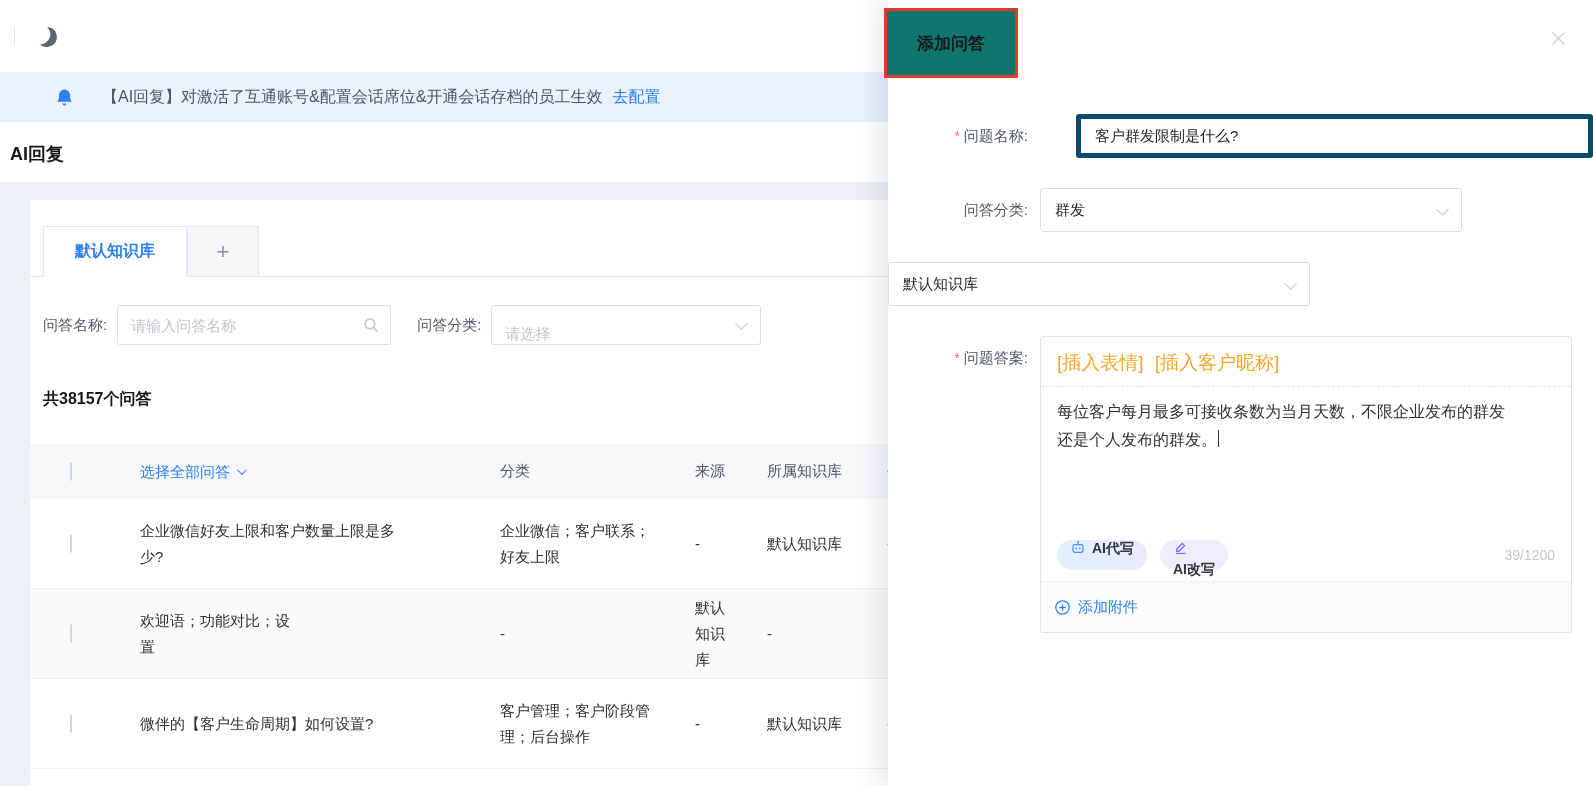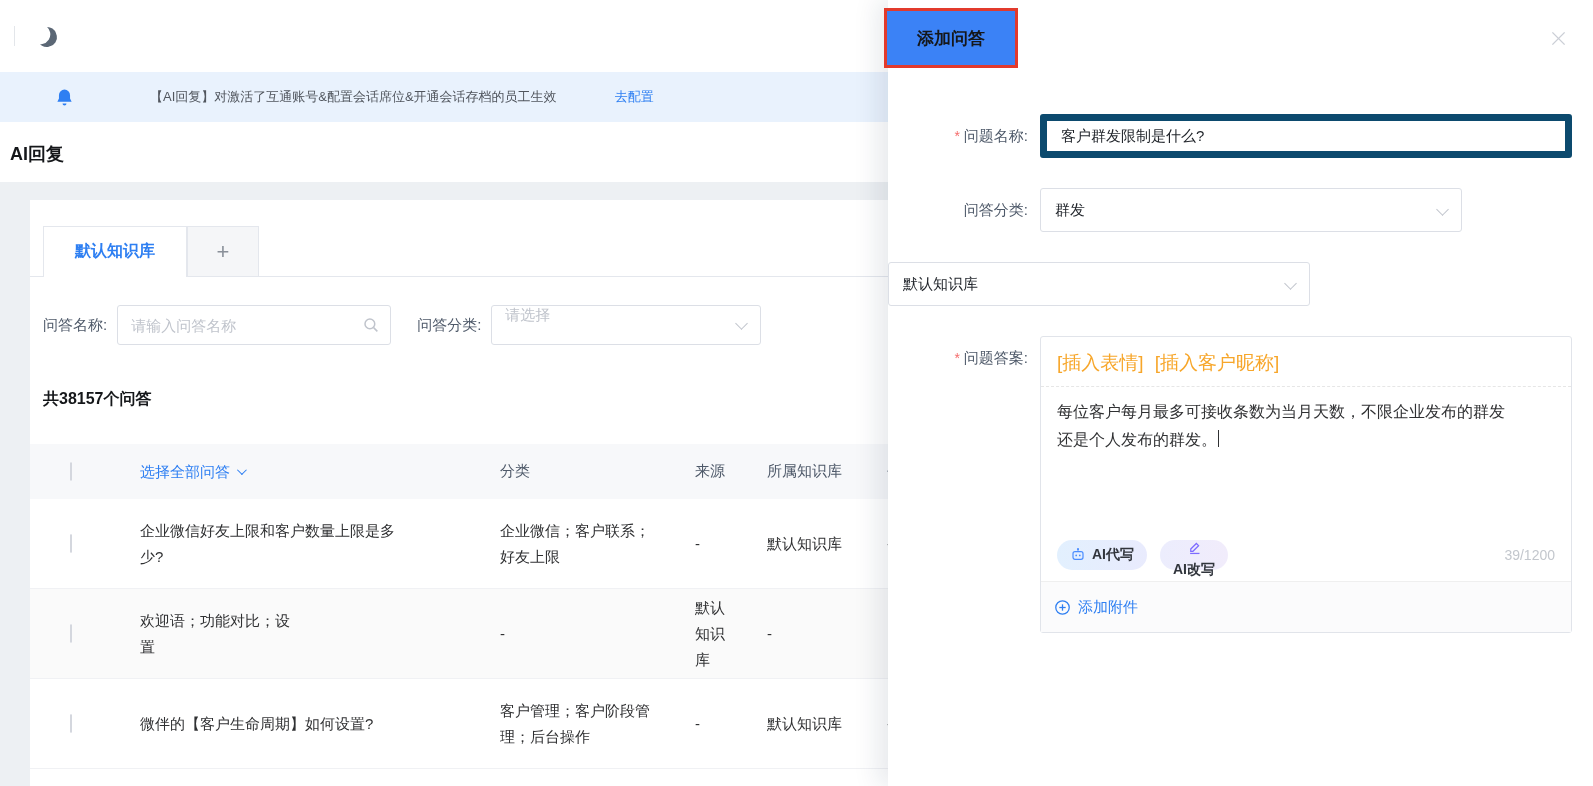--- a/index.html
+++ b/index.html
@@ -8,21 +8,21 @@
   .stage { position:relative; width:1593px; height:786px; background:#fff; overflow:hidden; }
 
   
   .topbar { position:absolute; left:0; top:0; right:0; height:72px; background:#fff; }
   .topbar .vdiv { position:absolute; left:14px; top:26px; width:1px; height:20px; background:#e3e6ea; }
   .moon { position:absolute; left:37px; top:27px; width:20px; height:20px; border-radius:50%;
           box-shadow:inset -6px -4px 0 0 #5b6775; transform:rotate(-12deg); cursor:pointer; }
 
   
   .banner { position:absolute; left:0; top:72px; right:0; height:50px; background:#e9f2fd;
-            display:flex; align-items:center; padding-left:55px; font-size:13px; color:#51565e;gap:48px; }
+            display:flex; align-items:center; padding-left:55px; font-size:16px; color:#51565e; }
   .banner .bell { margin-right:28px; display:flex; }
   .banner .golink { color:#2e7ff2; margin-left:10px; cursor:pointer; }
 
   
   .pagehead { position:absolute; left:0; top:122px; right:0; height:60px; background:#fff; }
   .pagehead h1 { font-size:18px; font-weight:700; color:#15171a; padding:20px 0 0 10px; }
 
   
   .workspace { position:absolute; left:0; top:182px; right:0; bottom:0; background:#edf0f3; }
   .card { position:absolute; left:30px; top:18px; right:30px; bottom:0; background:#fff; }
@@ -39,21 +39,21 @@
   .filters { display:flex; align-items:center; margin-top:28px; padding-left:13px; }
   .flt-label { font-size:15px; color:#4e5969; margin-right:10px; }
   .inputwrap { position:relative; width:274px;border-radius:12px; }
   .inputwrap input { width:100%; height:40px; border:1px solid #dcdfe6; border-radius:3px;
                      padding:0 36px 0 13px; font-size:15px; color:#1f2329; outline:none;
                      font-family:inherit; }
   .inputwrap input::placeholder { color:#c0c4cc; }
   .searchic { position:absolute; right:11px; top:11px; }
   .filters .gap { width:26px; }
   .selectbox { position:relative; height:40px; border:1px solid #dcdfe6; border-radius:3px;
-               display:flex; align-items:flex-start; padding:0 30px 8px 13px; font-size:15px; cursor:pointer; background:#fff; }
+               display:flex; align-items:flex-end; padding:0 30px 0 13px; font-size:15px; cursor:pointer; background:#fff; }
   .selectbox.placeholder { color:#c0c4cc; }
   .sel-cat { width:270px; }
   .chev { width:9px; height:9px; border-right:1.5px solid #c0c4cc; border-bottom:1.5px solid #c0c4cc;
           transform:rotate(45deg); position:absolute; right:14px; top:13px; }
 
   
   .summary { margin:44px 0 0 13px; font-size:16px; font-weight:700; color:#15171a; }
 
   
   .qtable { margin-top:34px; }
@@ -67,44 +67,44 @@
   .cell { padding-left:30px; line-height:26px; }
   .cell.qcell { padding-right:70px; }
   .cell.catcell { width:195px; padding-right:15px; }
   .checkbox { width:18px; height:18px; border:1px solid #d4d7de; border-radius:3px; background:#fff; cursor:pointer; }
   .colhead { padding-left:30px; white-space:nowrap; }
   .cell.qhead { padding-right:0; }
 
   
   .drawer { position:absolute; left:888px; top:0; width:705px; height:100%; background:#fff;
             box-shadow:-10px 0 24px rgba(15,35,64,.10); z-index:5; }
-  .anno-box { position:absolute; left:-4px; top:8px; width:134px; height:60px; border:3px solid #e23a2c;
-              display:flex; align-items:center; justify-content:center; background:#3b82f6; }
+  .anno-box { position:absolute; left:-4px; top:8px; width:134px; height:70px; border:3px solid #e23a2c;
+              display:flex; align-items:center; justify-content:center; background:#0f766e; }
   .anno-box .dtitle { font-size:17px; font-weight:700; color:#15171a; }
   .drawer-close { position:absolute; right:24px; top:28px; cursor:pointer; display:flex; }
 
   .dform { position:absolute; left:0; top:114px; right:0; }
   .frow { display:flex; margin-bottom:30px; }
   .flabel { flex:none; width:152px; text-align:right; padding-right:12px; font-size:15px; color:#4e5969; line-height:44px; white-space:nowrap; }
   .req { color:#f56c6c; margin-right:4px; font-size:14px; }
-  .tinput { width:532px; height:44px; border:7px solid #0c4a6e; border-radius:3px; padding:0 14px;
-            font-size:15px; color:#1f2329; outline:none; font-family:inherit; background:#fff; }
+  .tinput { width:532px; height:44px; border:5px solid #0c4a6e; border-radius:3px; padding:0 14px;
+            font-size:15px; color:#1f2329; outline:none; font-family:inherit; background:#fff;margin-left:36px; }
   .dselect { position:relative; width:422px; height:44px; border:1px solid #dcdfe6; border-radius:3px;
              display:flex; align-items:center; padding:0 30px 0 14px; font-size:15px; cursor:pointer; background:#fff; }
   .dselect .chev { top:16px; }
 
   .editor { width:532px; height:297px; border:1px solid #e1e4ea; border-radius:3px; display:flex; flex-direction:column; background:#fff; }
   .ed-toolbar { padding:13px 16px 10px; font-size:19px; color:#f7a62a; }
   .ed-toolbar span { cursor:pointer; }
   .ed-toolbar span + span { margin-left:6px; }
   .ed-divider { border-top:1px dashed #e6e6e6; }
   .ed-body { flex:1; padding:11px 56px 0 16px; font-size:16px; line-height:28px; color:#303133; }
   .caret { display:inline-block; width:1px; height:17px; background:#303133; vertical-align:-2px; margin-left:1px; }
   .ed-actions { display:flex; align-items:center; height:52px; padding:0 16px; }
-  .pill { display:inline-flex; align-items:center; gap:6px; height:30px; padding:0 13px; border-radius:15px;
+  .pill { display:inline-flex; gap:6px; height:30px; padding:0 13px; border-radius:15px;
           font-size:14px; font-weight:700; color:#31353c; cursor:pointer; }
   .pill-write { background:linear-gradient(90deg,#e2f0fe,#e9ebfd); }
   .pill-rewrite { background:linear-gradient(90deg,#ecedfd,#f1ecfb); margin-left:13px;flex-direction:column; }
   .spacer { flex:1; }
   .counter { font-size:14px; color:#c3c7cd; }
   .ed-footer { border-top:1px solid #efefef; height:51px; display:flex; align-items:center; padding:0 13px; background:#fbfbfc; }
   .attach { display:inline-flex; align-items:center; gap:7px; color:#2e7ff2; font-size:15px; cursor:pointer; }
 </style>
 </head>
 <body>

